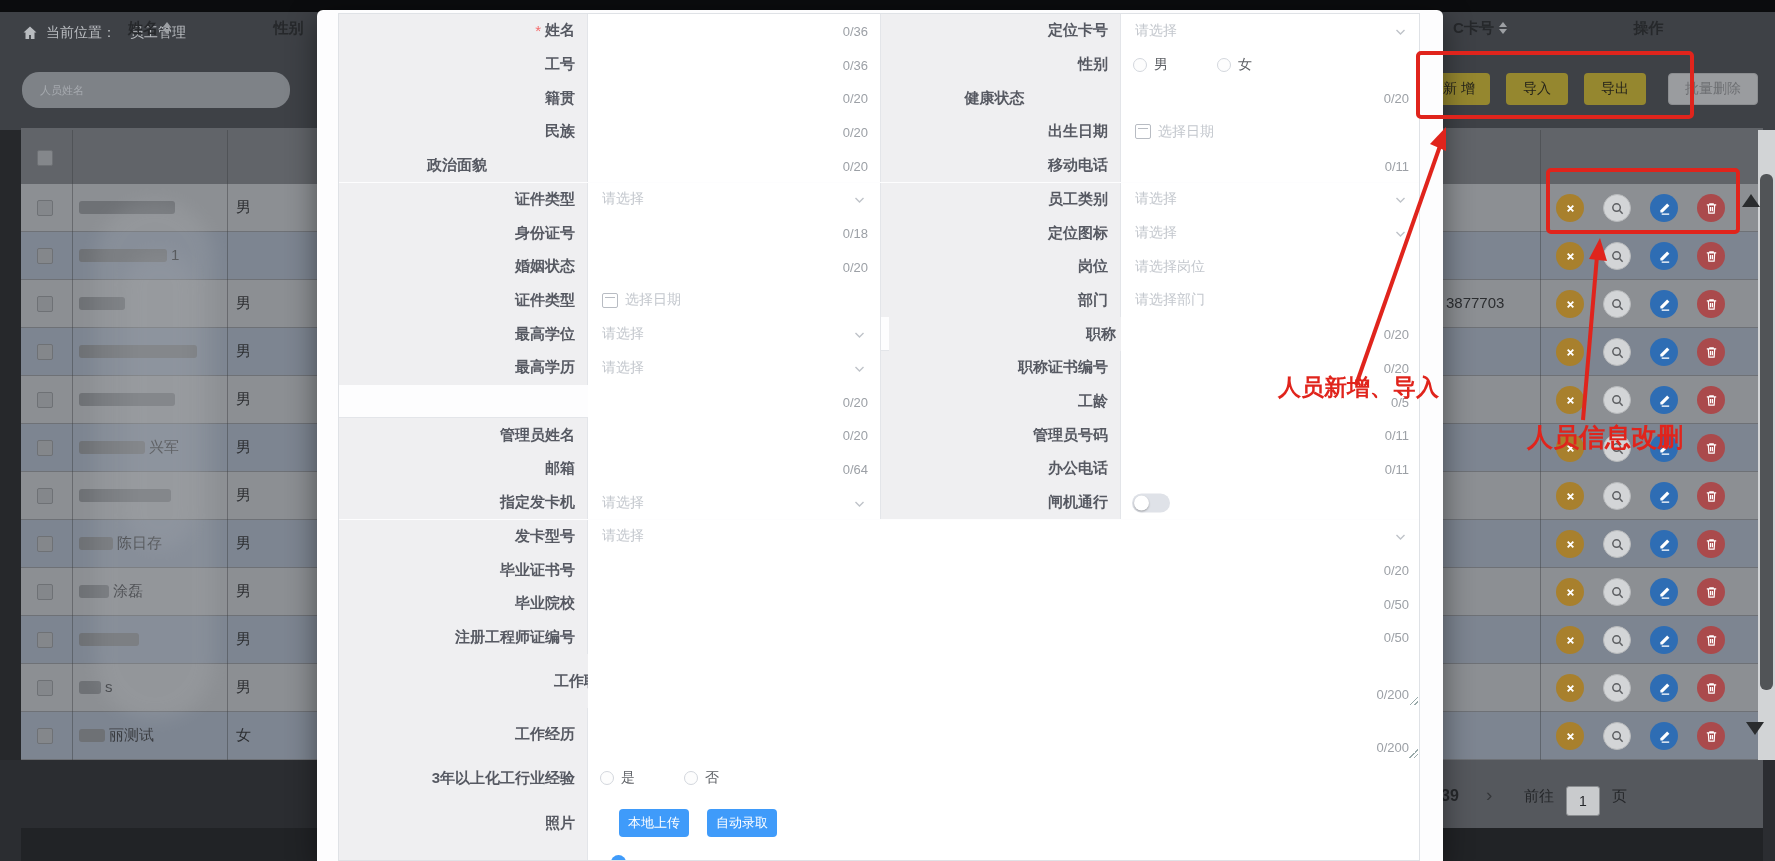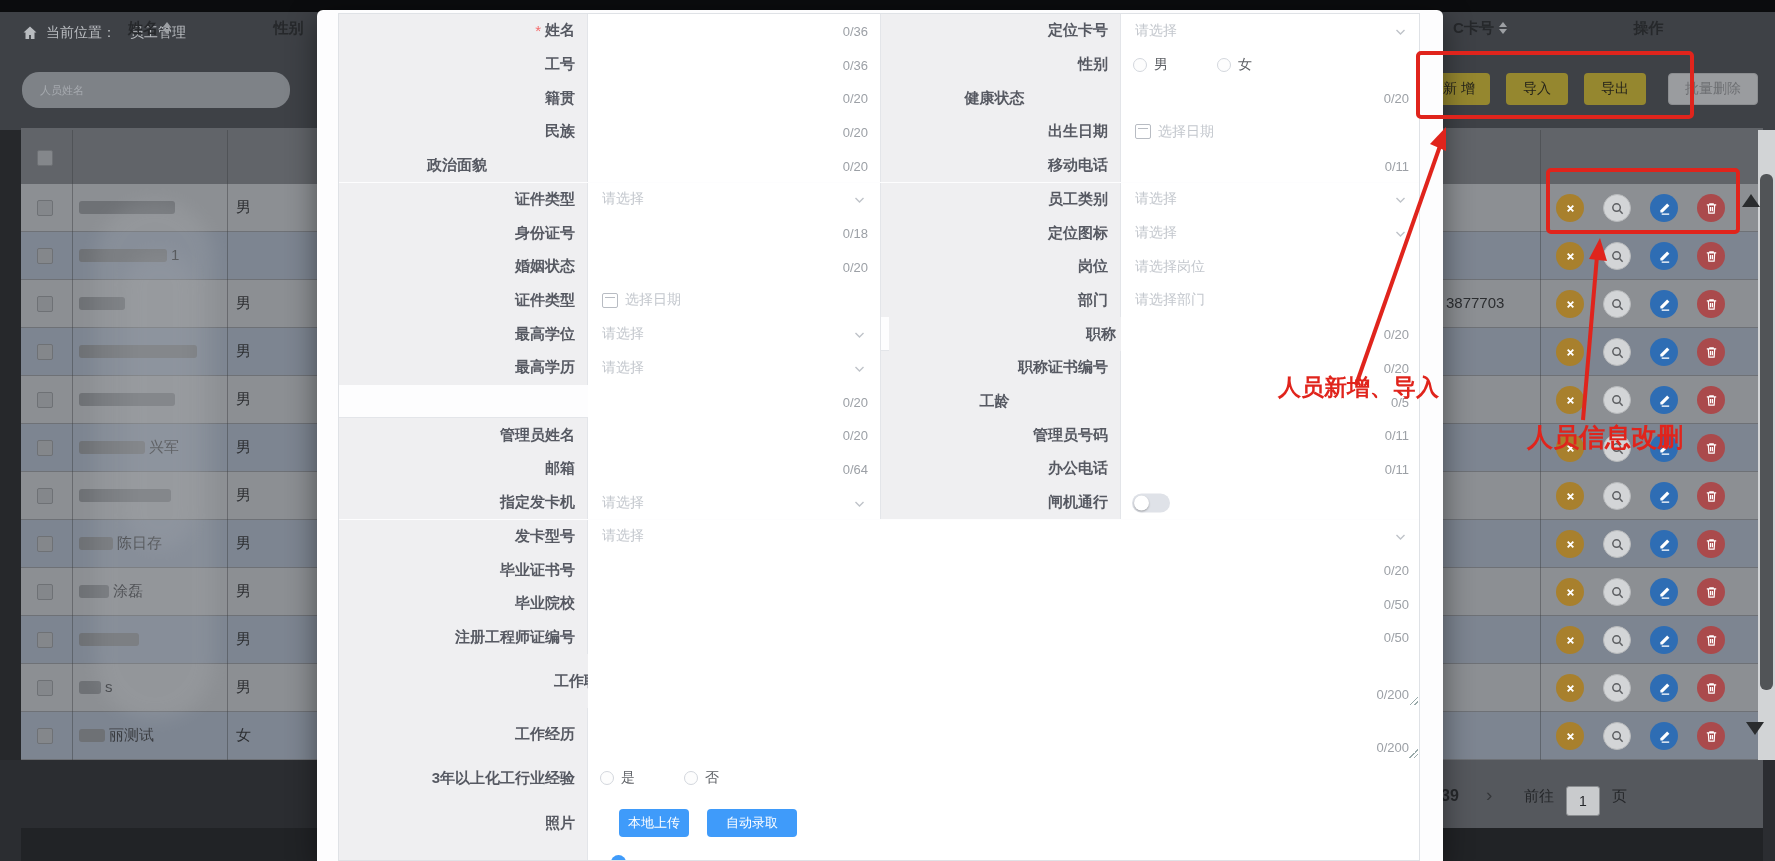--- a/index.html
+++ b/index.html
@@ -647,21 +647,21 @@
         <div class="fcell flabel" style="left:542px;top:336.99999999999994px;width:240px;height:33.7px;">
           <span>职称证书编号</span>
         </div>
         <div class="fcell finput" style="left:782px;top:336.99999999999994px;width:300px;height:33.7px;">
           <div class="counter">0/20</div>
         </div>
         <div class="frow" style="top:370.69999999999993px;height:33.7px;"></div>
         <div class="fcell finput fdiv" style="left:249px;top:370.69999999999993px;width:293px;height:33.7px;">
           <div class="counter">0/20</div>
         </div>
-        <div class="fcell flabel" style="left:542px;top:370.69999999999993px;width:240px;height:33.7px;justify-content:center;">
+        <div class="fcell flabel" style="left:542px;top:370.69999999999993px;width:240px;height:33.7px;">
           <span>工龄</span>
         </div>
         <div class="fcell finput" style="left:782px;top:370.69999999999993px;width:300px;height:33.7px;">
           <div class="counter">0/5</div>
         </div>
         <div class="frow" style="top:404.3999999999999px;height:33.7px;"></div>
         <div class="fcell flabel" style="left:0px;top:404.3999999999999px;width:249px;height:33.7px;">
           <span>管理员姓名</span>
         </div>
         <div class="fcell finput fdiv" style="left:249px;top:404.3999999999999px;width:293px;height:33.7px;">
@@ -764,21 +764,21 @@
             <span class="rc"></span>
             <span>否</span>
           </div>
         </div>
         <div class="frow" style="top:781.0000000000001px;height:56px;"></div>
         <div class="fcell flabel" style="left:0px;top:781.0000000000001px;width:249px;height:56px;">
           <span>照片</span>
         </div>
         <div class="fcell finput" style="left:249px;top:781.0000000000001px;width:833px;height:56px;">
           <button class="bluebtn" style="left:31px;top:14px;width:70px;">本地上传</button>
-          <button class="bluebtn" style="left:119px;top:14px;width:90px;">自动录取</button>
+          <button class="bluebtn" style="left:119px;top:14px;width:70px;">自动录取</button>
         </div>
         <div class="fcell flabel" style="left:0;top:837.0000000000001px;width:249px;height:14px;"></div>
         <div class="fcell finput" style="left:249px;top:837.0000000000001px;width:833px;height:14px;">
           <div style="position:absolute;left:23px;top:4px;width:15px;height:15px;border-radius:50%;background:#3f9bfa;"></div>
         </div>
       </div>
   </div>
 
   <svg class="abs anno" width="1775" height="861" viewBox="0 0 1775 861">
     <rect x="1418" y="53" width="274" height="64" rx="3" fill="none" stroke="#e0241c" stroke-width="4"></rect>

